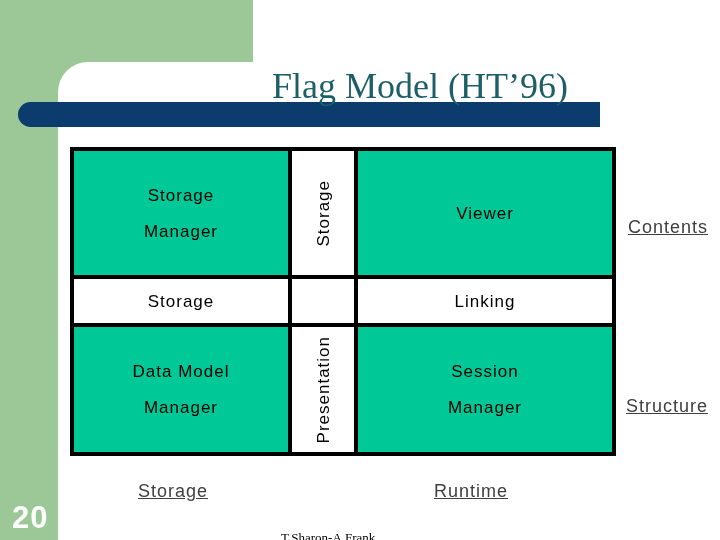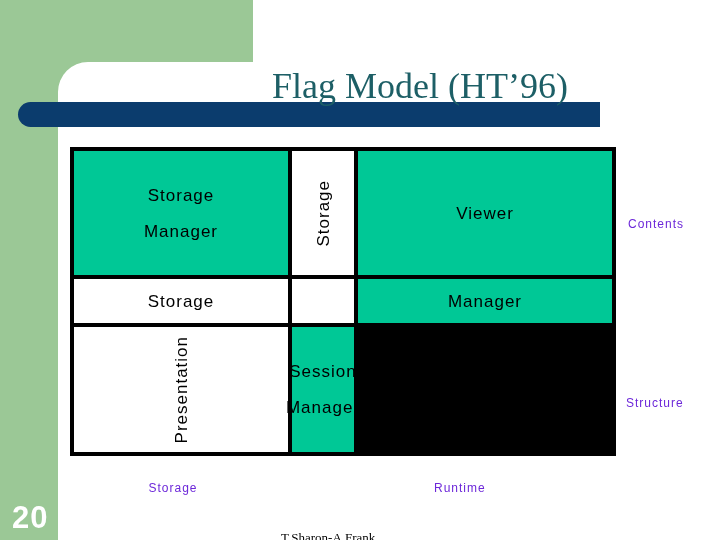--- a/index.html
+++ b/index.html
@@ -72,24 +72,25 @@
   .cell.green { background: #00C896; }
   .cell.white { background: #ffffff; }
   .vertical {
     writing-mode: vertical-rl;
     transform: rotate(180deg);
     white-space: nowrap;
   }
 
   
   .side-label, .bottom-label {
-    font-size: 12px;
+    font-size: 18px;
     letter-spacing: 1px;
-    color: #6d28d9;
+    color: #404040;
     z-index: 6;
+    text-decoration: underline;
   }
   .label-contents  { left: 628px; top: 217px; }
   .label-structure { left: 626px; top: 396px; }
   .label-storage-bottom { left: 113px; top: 481px; width: 120px; text-align: center; }
   .label-runtime        { left: 434px; top: 481px; width: 120px; text-align: left; }
 
   .footer-author {
     left: 281px; top: 503px;
     width: 160px;
     text-align: left;
@@ -125,22 +126,26 @@
     <span class="vertical">Storage</span>
   </div>
   <div class="cell green">
     <span>Viewer</span>
   </div>
 
   <div class="cell white">
     <span>Storage</span>
   </div>
   <div class="cell white"></div>
+  <div class="cell white">
+    <span>Linking</span>
+  </div>
 
   <div class="cell green">
+    <span>Data Model</span>
     <span>Manager</span>
   </div>
   <div class="cell white">
     <span class="vertical">Presentation</span>
   </div>
   <div class="cell green">
     <span>Session</span>
     <span>Manager</span>
   </div>
 </div>

